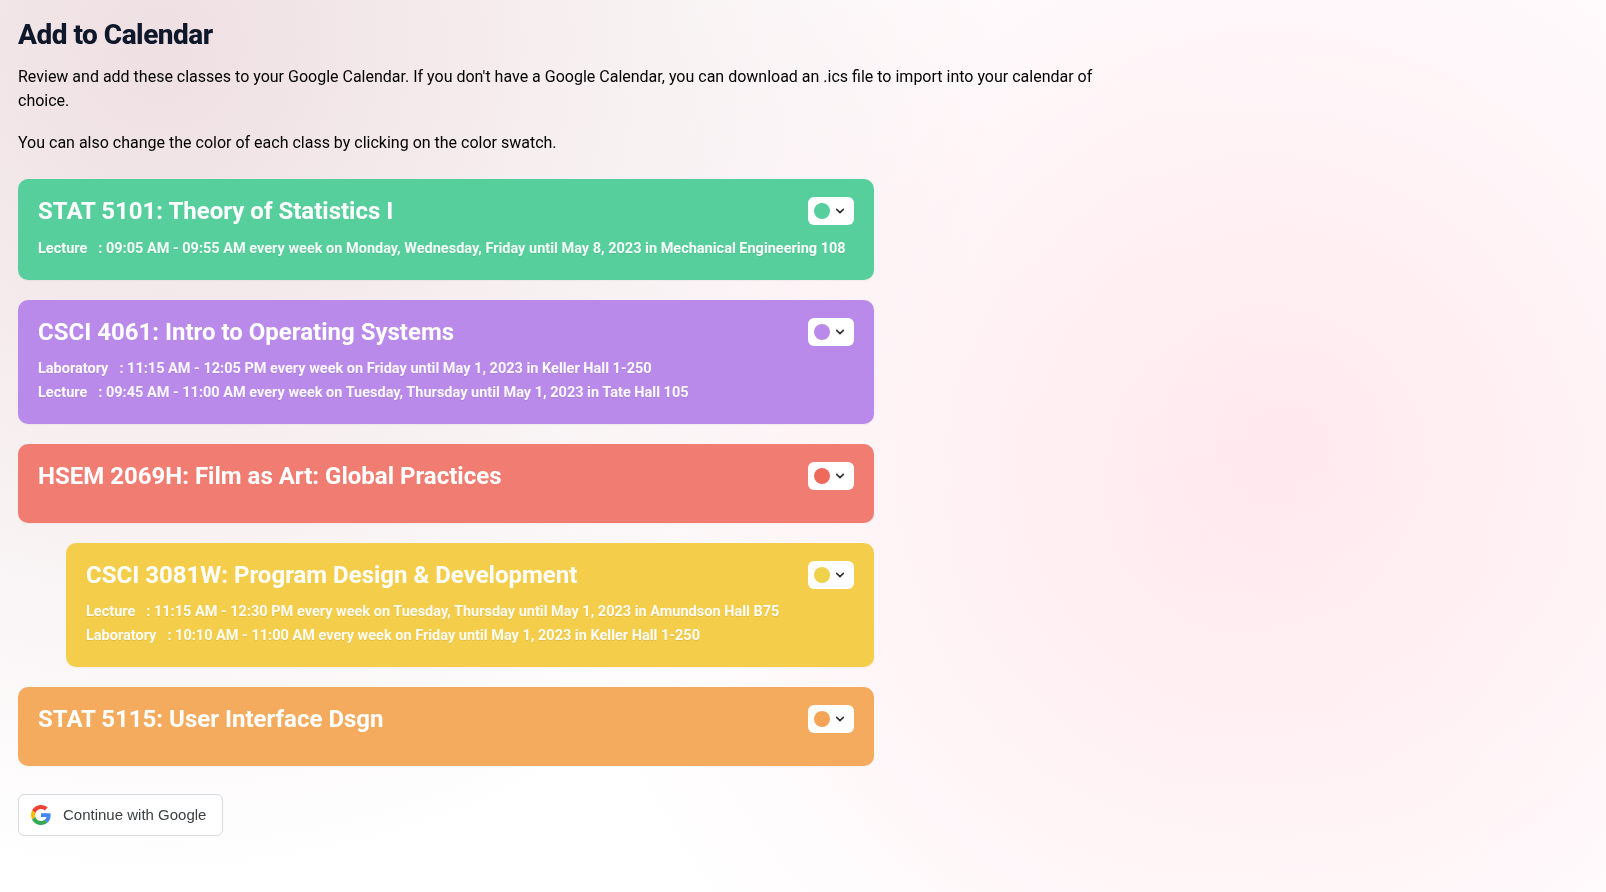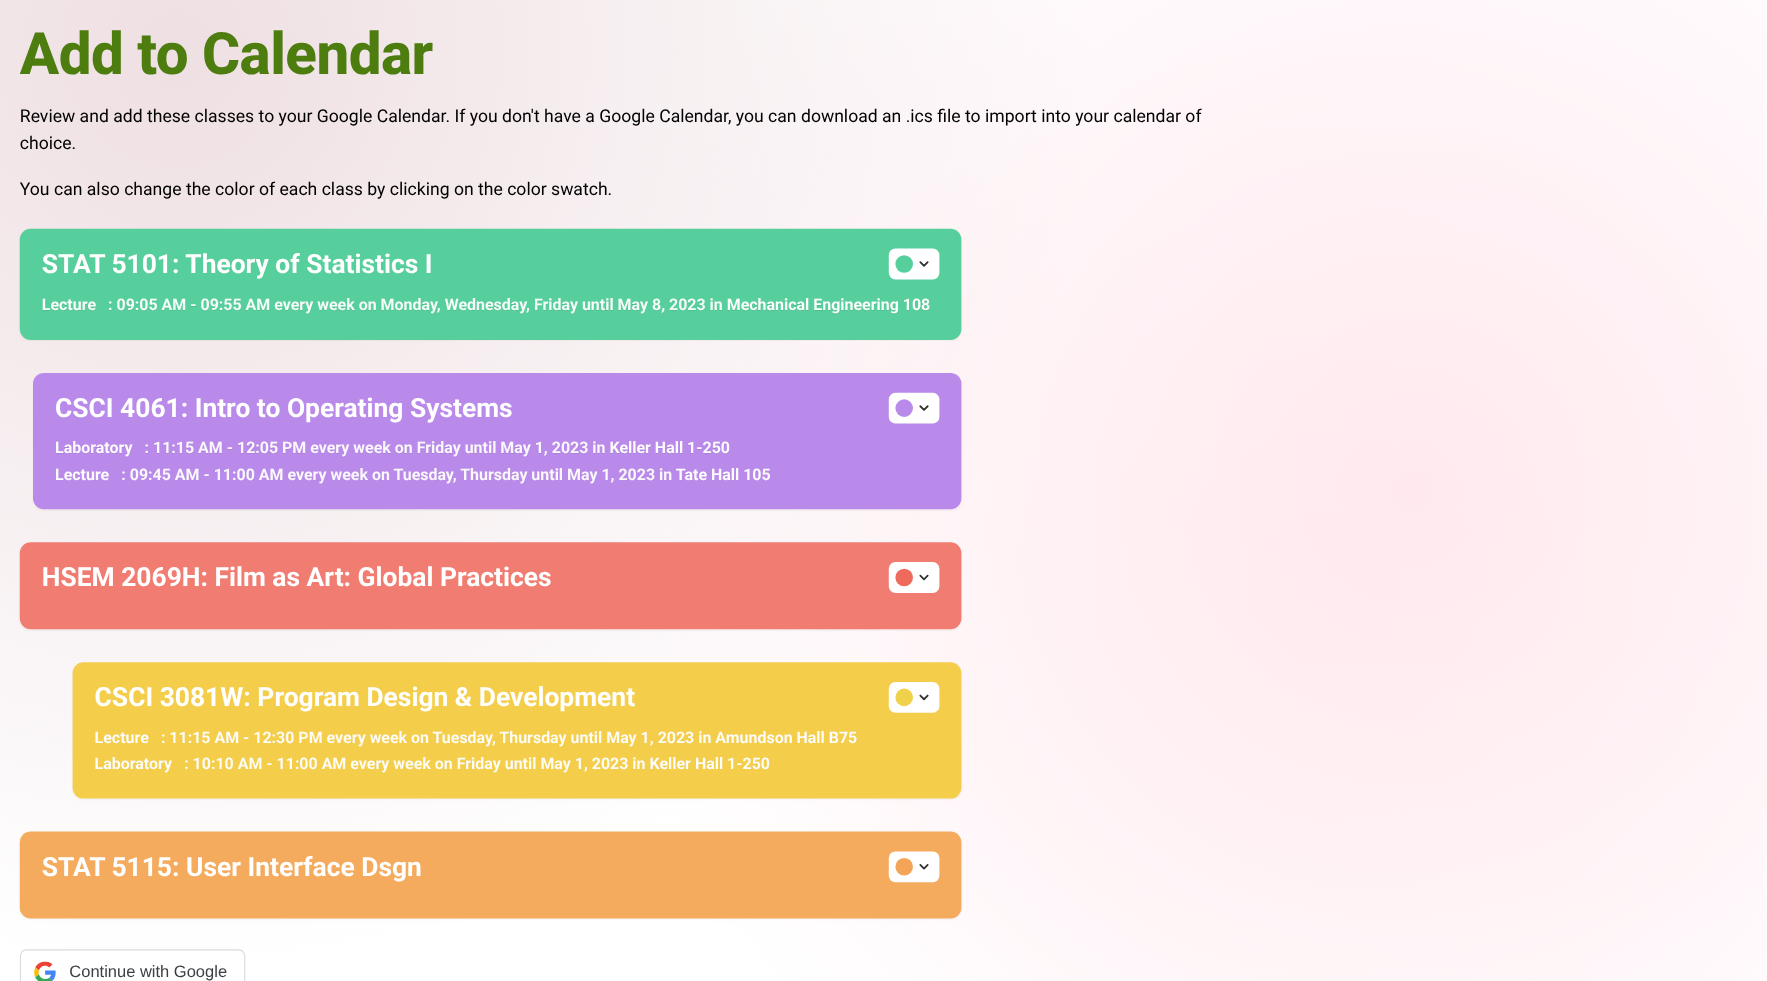--- a/index.html
+++ b/index.html
@@ -9,39 +9,39 @@
     background:
       radial-gradient(circle at 80% 50%, rgba(255,220,230,0.55) 0%, rgba(255,255,255,0) 55%),
       radial-gradient(circle at 10% 5%,  rgba(200,150,160,0.30) 0%, rgba(255,255,255,0) 50%),
       radial-gradient(circle at 75% 60%, rgba(255,240,240,0.50) 0%, rgba(255,255,255,0) 40%),
       #ffffff;
     color: #444;
     min-height: 100%;
     padding: 18px;
   }
   h1 {
-    font-size: 53px;
+    font-size: 28px;
     font-weight: 800;
-    color: #4d7c0f;
+    color: #0f172a;
     margin-bottom: 14px;
     letter-spacing: -0.5px;
   }
   p.lead {
     color: #000000;
     font-size: 16px;
     margin-bottom: 18px;
     line-height: 1.5;
     max-width: 1100px;
   }
   .cards {
     width: 856px;
     max-width: 100%;
     display: flex;
     flex-direction: column;
-    gap: 30px;
+    gap: 20px;
     margin-top: 24px;
     margin-bottom: 24px;
   }
   .card {
     border-radius: 10px;
     padding: 18px 20px 20px 20px;
     color: #fff;
     position: relative;
     box-shadow: 0 1px 2px rgba(0,0,0,0.04);
   }
@@ -128,21 +128,21 @@
           <span class="swatch" style="background: rgb(87, 207, 156);"></span>
           <span class="chevron">
             <svg viewBox="0 0 12 12">
               <path d="M2 4 L6 8 L10 4" fill="none" stroke="#333" stroke-width="2" stroke-linecap="round" stroke-linejoin="round"></path>
             </svg>
           </span>
         </button>
       </div>
       <div class="session-line"><span class="sess-type">Lecture</span><span class="sess-mid">: 09:05 AM - 09:55 AM every week on Monday, Wednesday, Friday until May 8, 2023 in </span><span class="sess-loc">Mechanical Engineering 108</span></div>
     </div>
-    <div class="card" style="background: rgb(185, 138, 233); margin-left: 12px;">
+    <div class="card" style="background: rgb(185, 138, 233);">
       <div class="card-head">
         <div class="card-title">CSCI 4061: Intro to Operating Systems</div>
         <button class="color-picker">
           <span class="swatch" style="background: rgb(185, 138, 233);"></span>
           <span class="chevron">
             <svg viewBox="0 0 12 12">
               <path d="M2 4 L6 8 L10 4" fill="none" stroke="#333" stroke-width="2" stroke-linecap="round" stroke-linejoin="round"></path>
             </svg>
           </span>
         </button>

